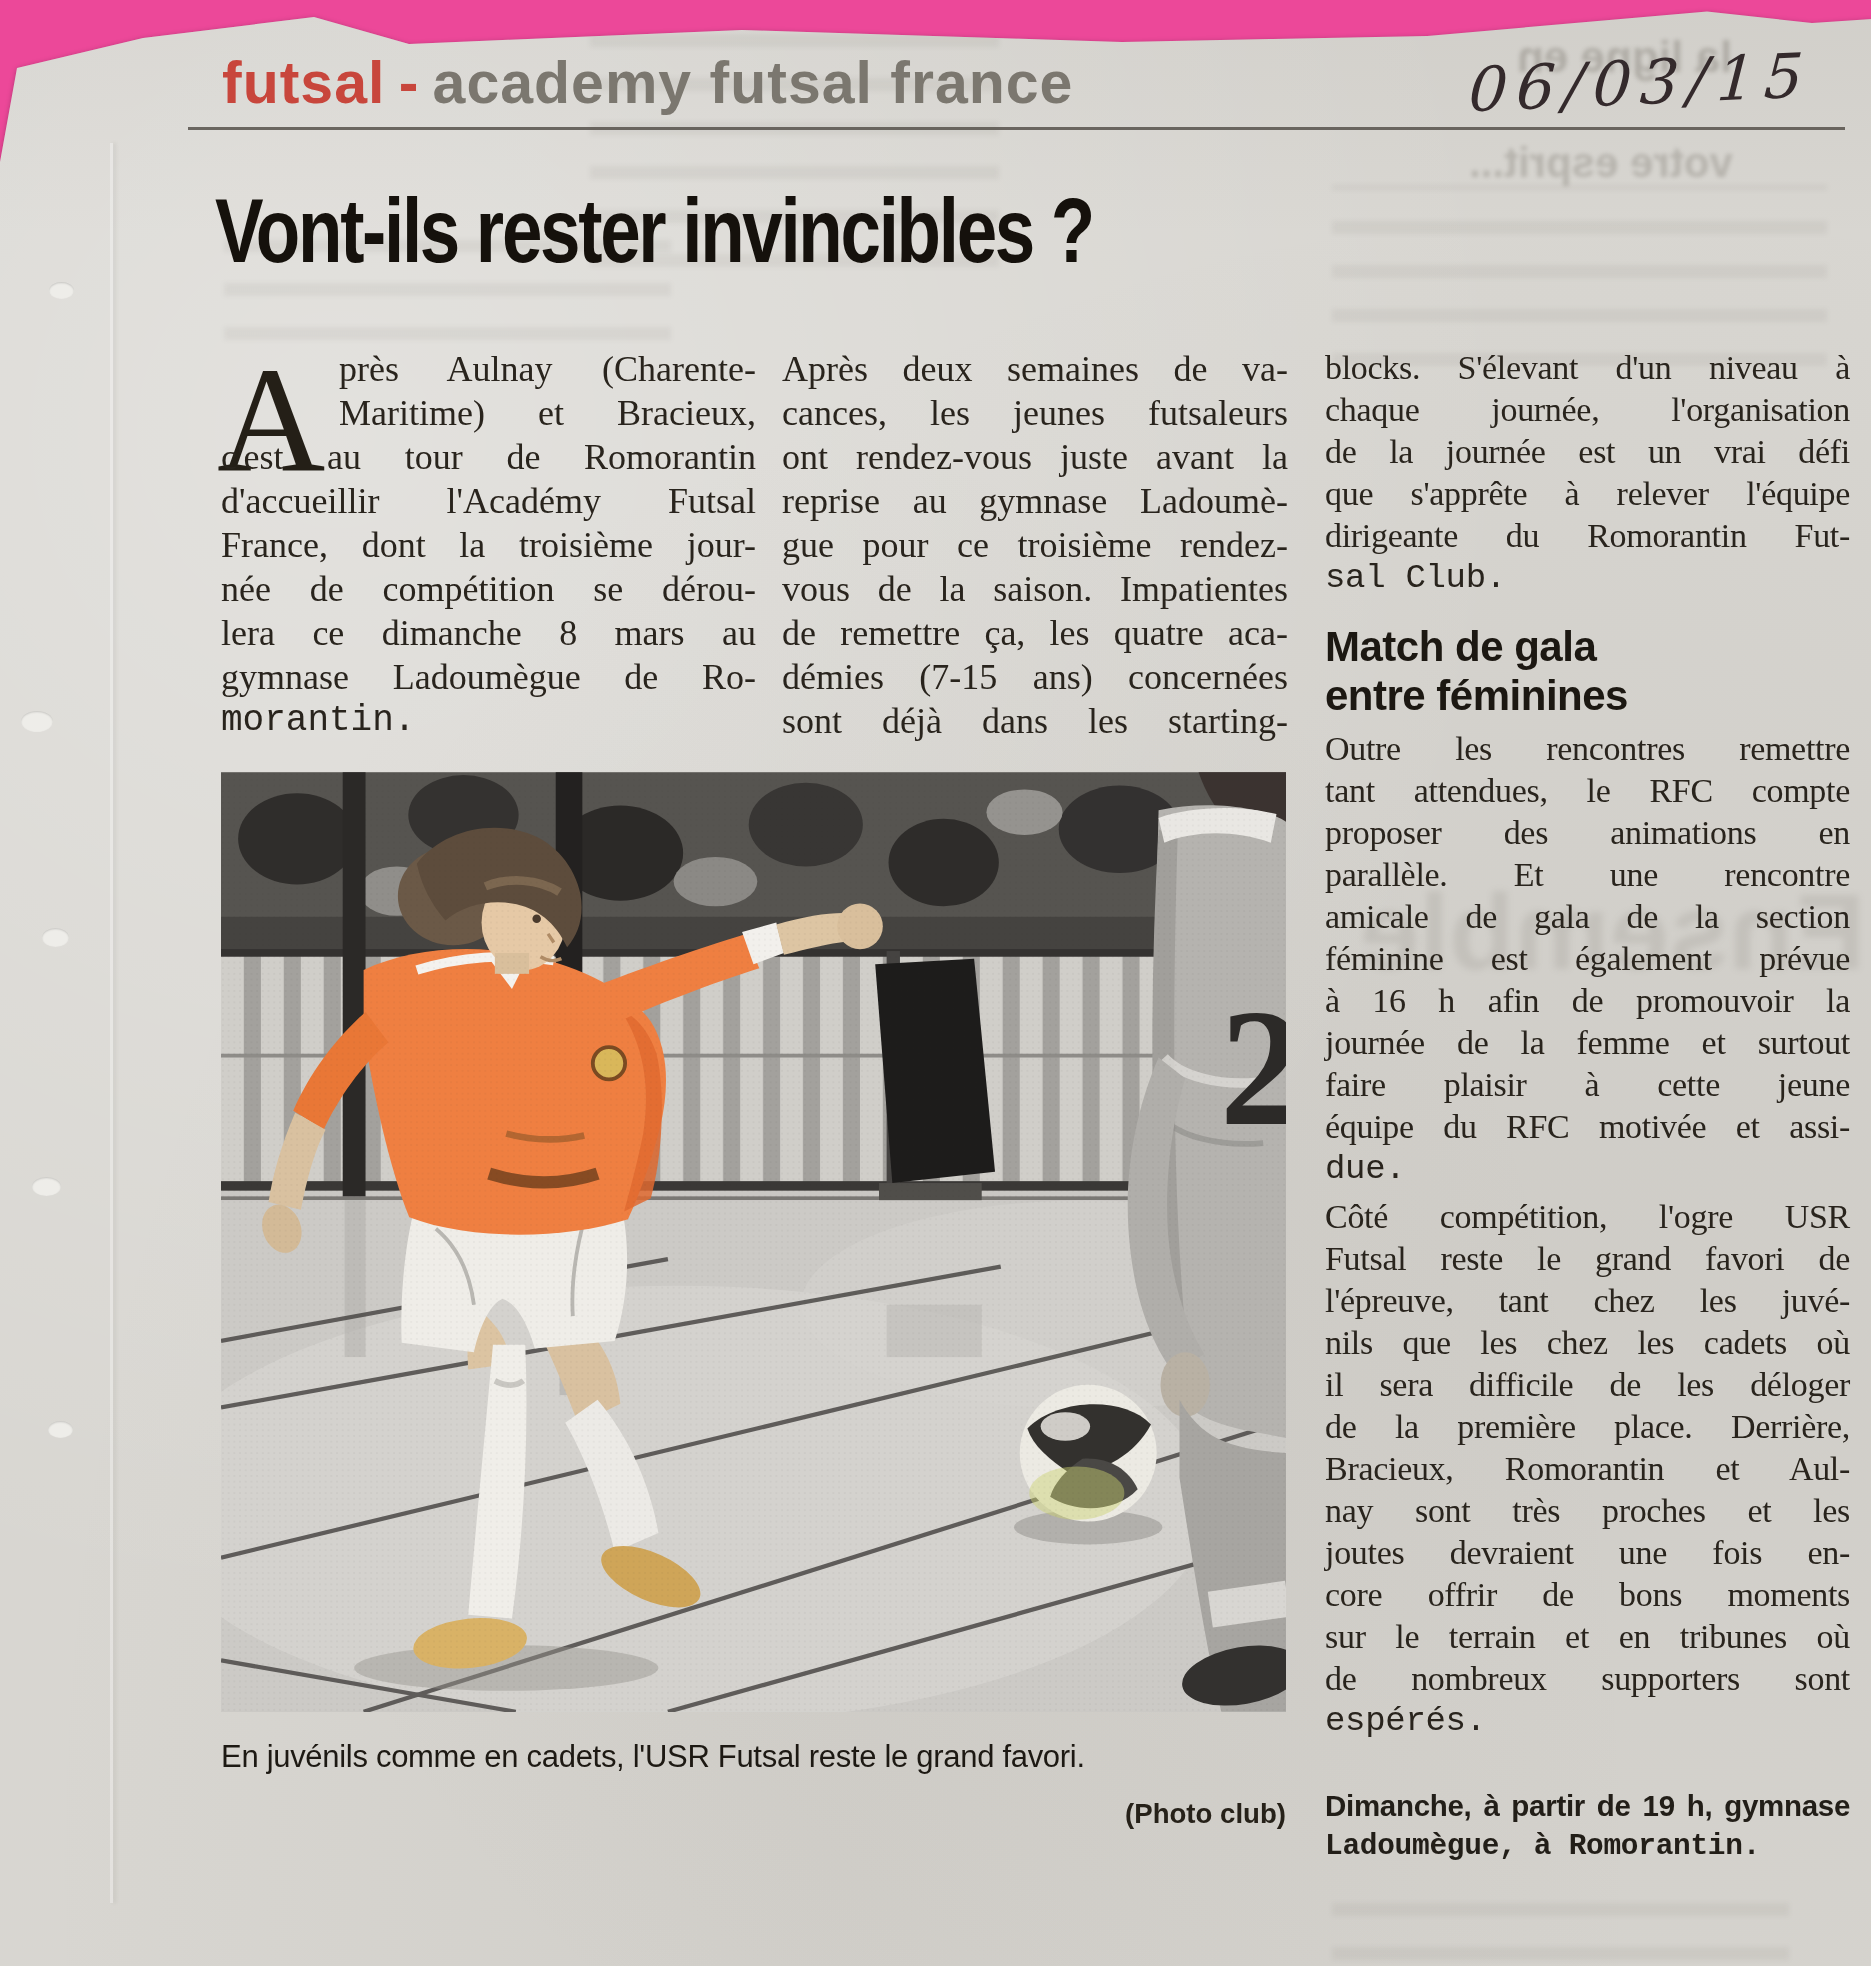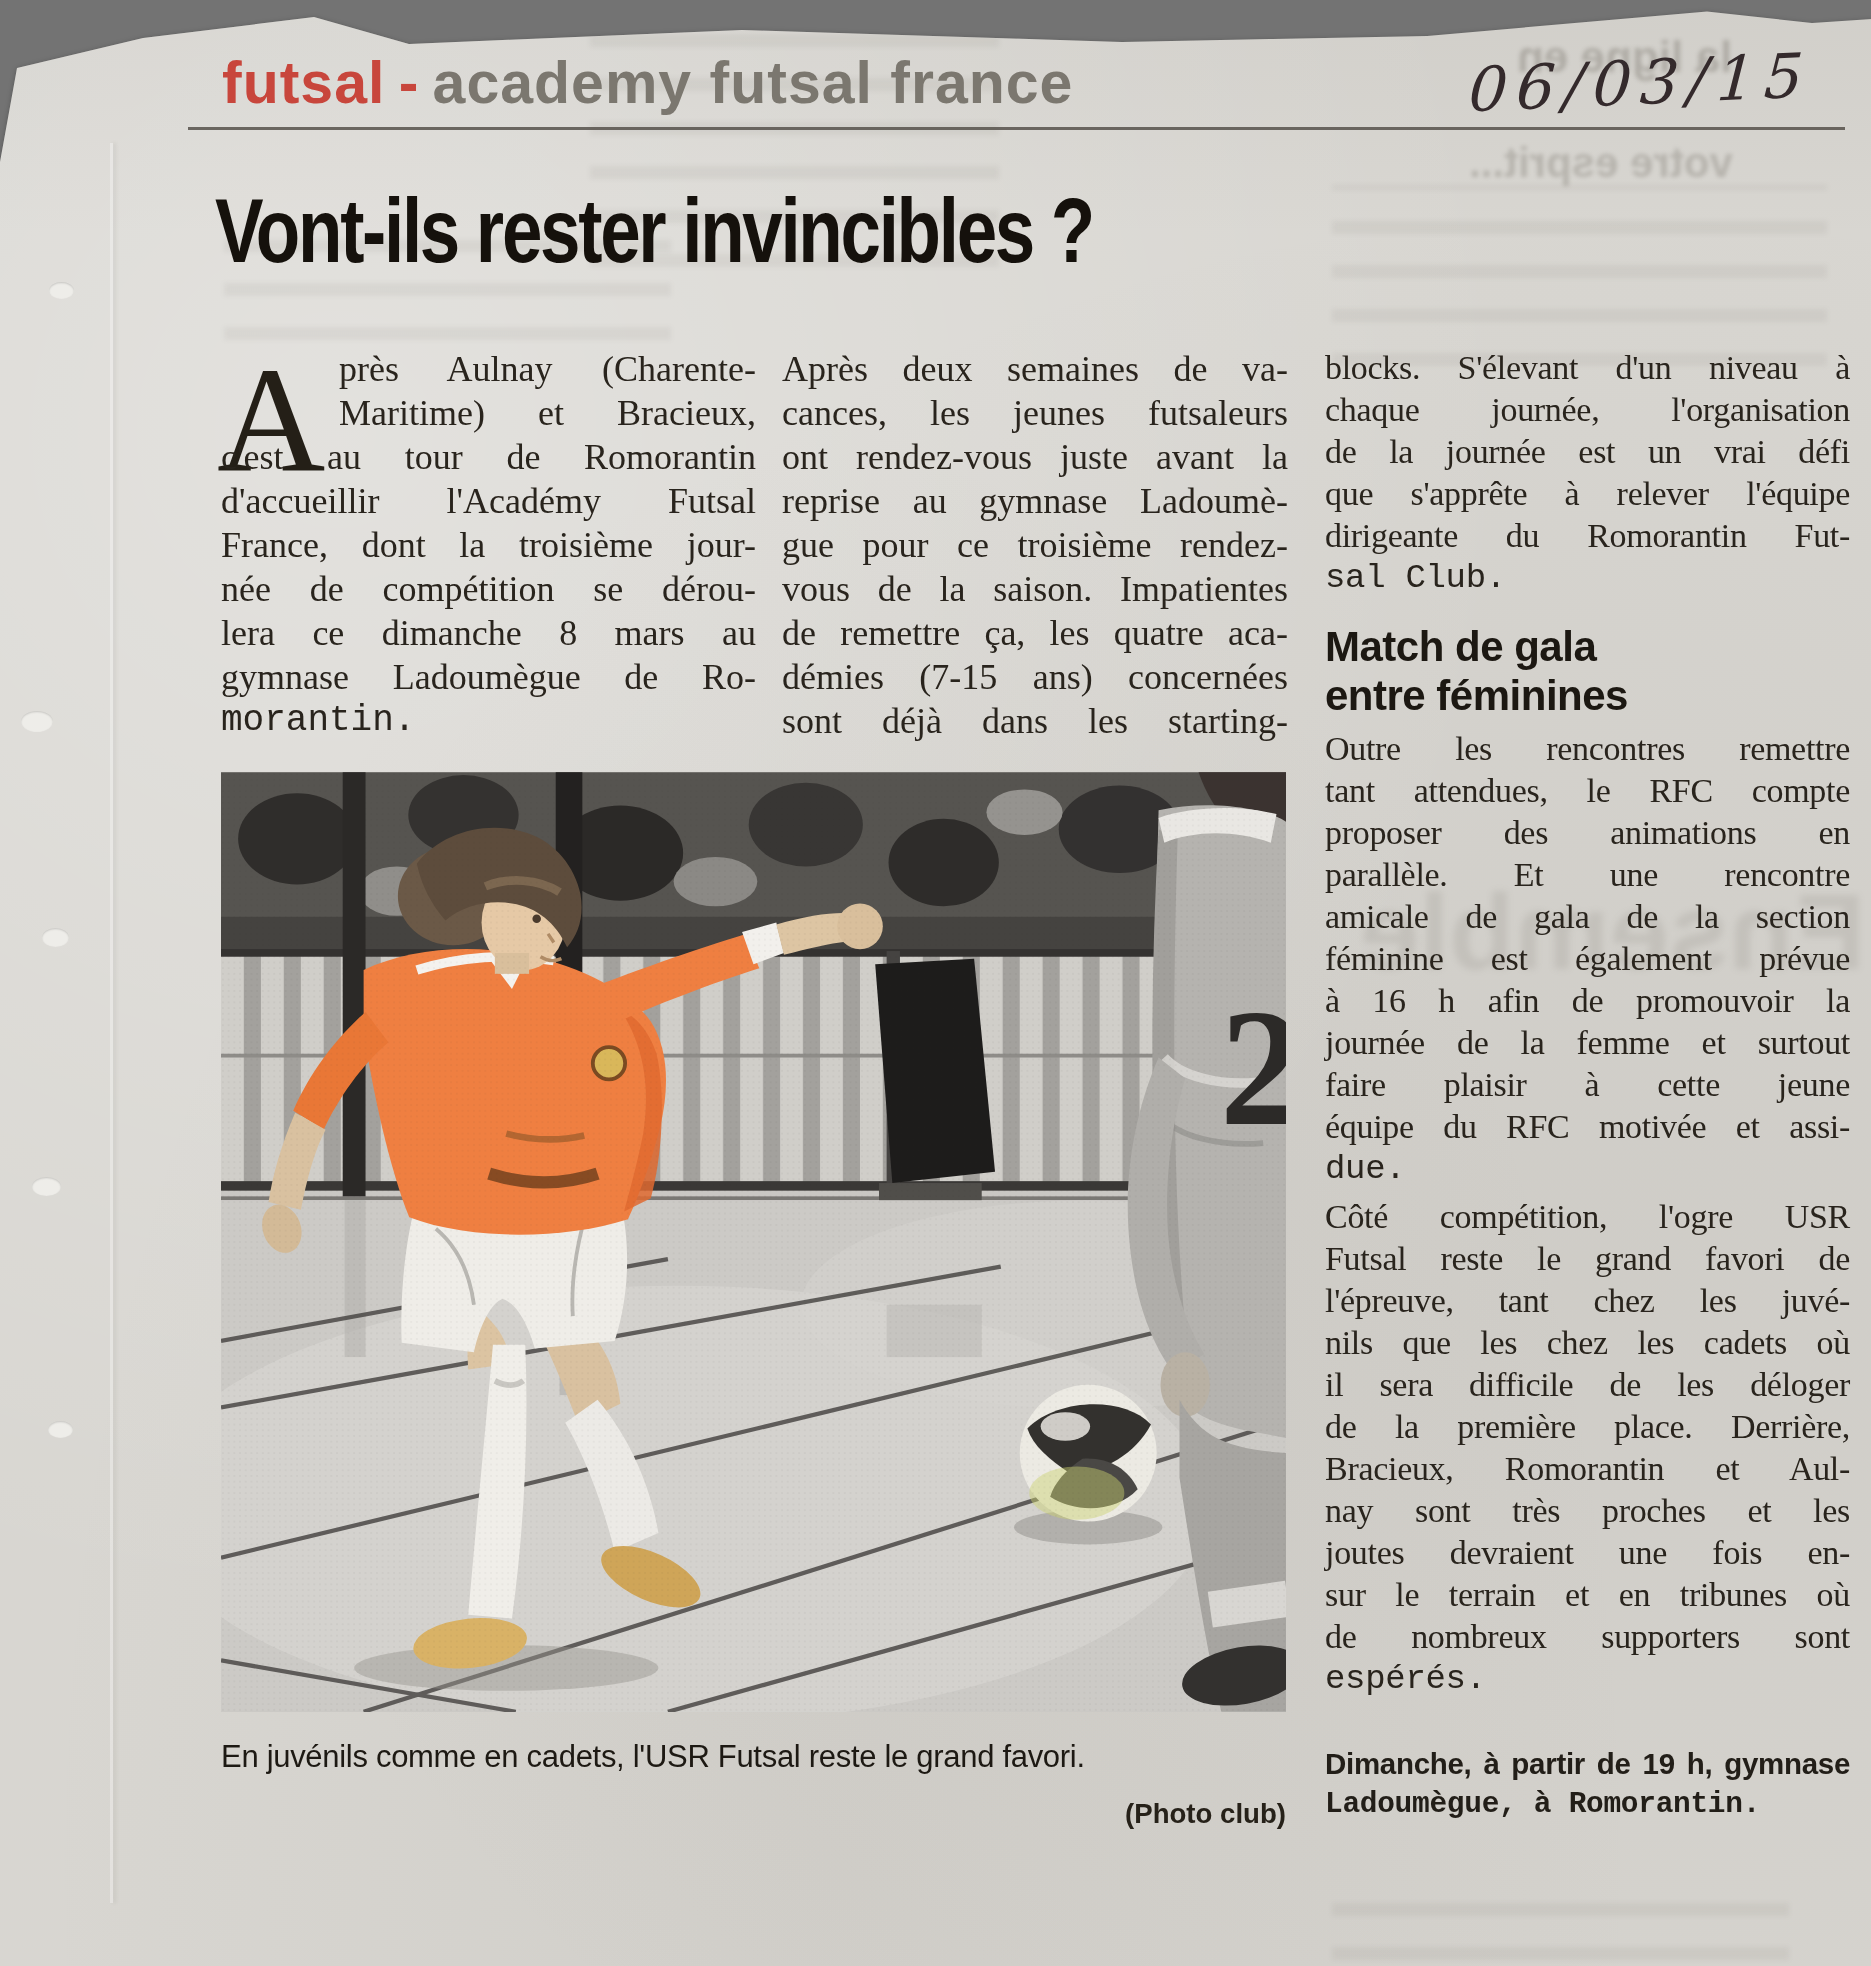--- a/index.html
+++ b/index.html
@@ -1,16 +1,16 @@
 <!DOCTYPE html>
 <html style="font-size:15px"><head>
 <meta charset="utf-8">
 <style>
   html,body{margin:0;padding:0;background:#fbfbfa;}
-  .stage{position:relative;width:1872px;height:1967px;overflow:hidden;background:#737373;
+  .stage{position:relative;width:1872px;height:1967px;overflow:hidden;background:#ec4899;
          font-family:"Liberation Sans",sans-serif;}
   .paper-wrap{position:absolute;inset:0;filter:drop-shadow(0 1.9px 2.9px rgba(0,0,0,.25));}
   .paper{position:absolute;inset:0;background:#d8d6d1;
     clip-path:polygon(17px 68px,143px 38px,314px 17px,409px 44px,742px 30px,1122px 42px,
                       1427px 36px,1707px 11.4px,1812px 23px,1872px 19px,1872px 1967px,0px 1967px,0px 162px);}
   .paper::before{content:"";position:absolute;inset:0;
     background:
       radial-gradient(ellipse at 18% 22%, rgba(255,255,255,.28), transparent 55%),
       radial-gradient(ellipse at 85% 65%, rgba(125,119,110,.10), transparent 60%),
       radial-gradient(ellipse at 45% 95%, rgba(125,119,110,.08), transparent 55%),
@@ -146,20 +146,21 @@
         <div class="para">
             <div class="bline">Côté compétition, l'ogre USR</div>
             <div class="bline">Futsal reste le grand favori de</div>
             <div class="bline">l'épreuve, tant chez les juvé-</div>
             <div class="bline">nils que les chez les cadets où</div>
             <div class="bline">il sera difficile de les déloger</div>
             <div class="bline">de la première place. Derrière,</div>
             <div class="bline">Bracieux, Romorantin et Aul-</div>
             <div class="bline">nay sont très proches et les</div>
             <div class="bline">joutes devraient une fois en-</div>
+            <div class="bline">core offrir de bons moments</div>
             <div class="bline">sur le terrain et en tribunes où</div>
             <div class="bline">de nombreux supporters sont</div>
             <div class="bline no-just">espérés.</div>
           </div>
         <div class="col-footer">
             <div class="bline">Dimanche, à partir de 19 h, gymnase</div>
             <div class="bline no-just">Ladoumègue, à Romorantin.</div>
           </div>
       </div>
 

